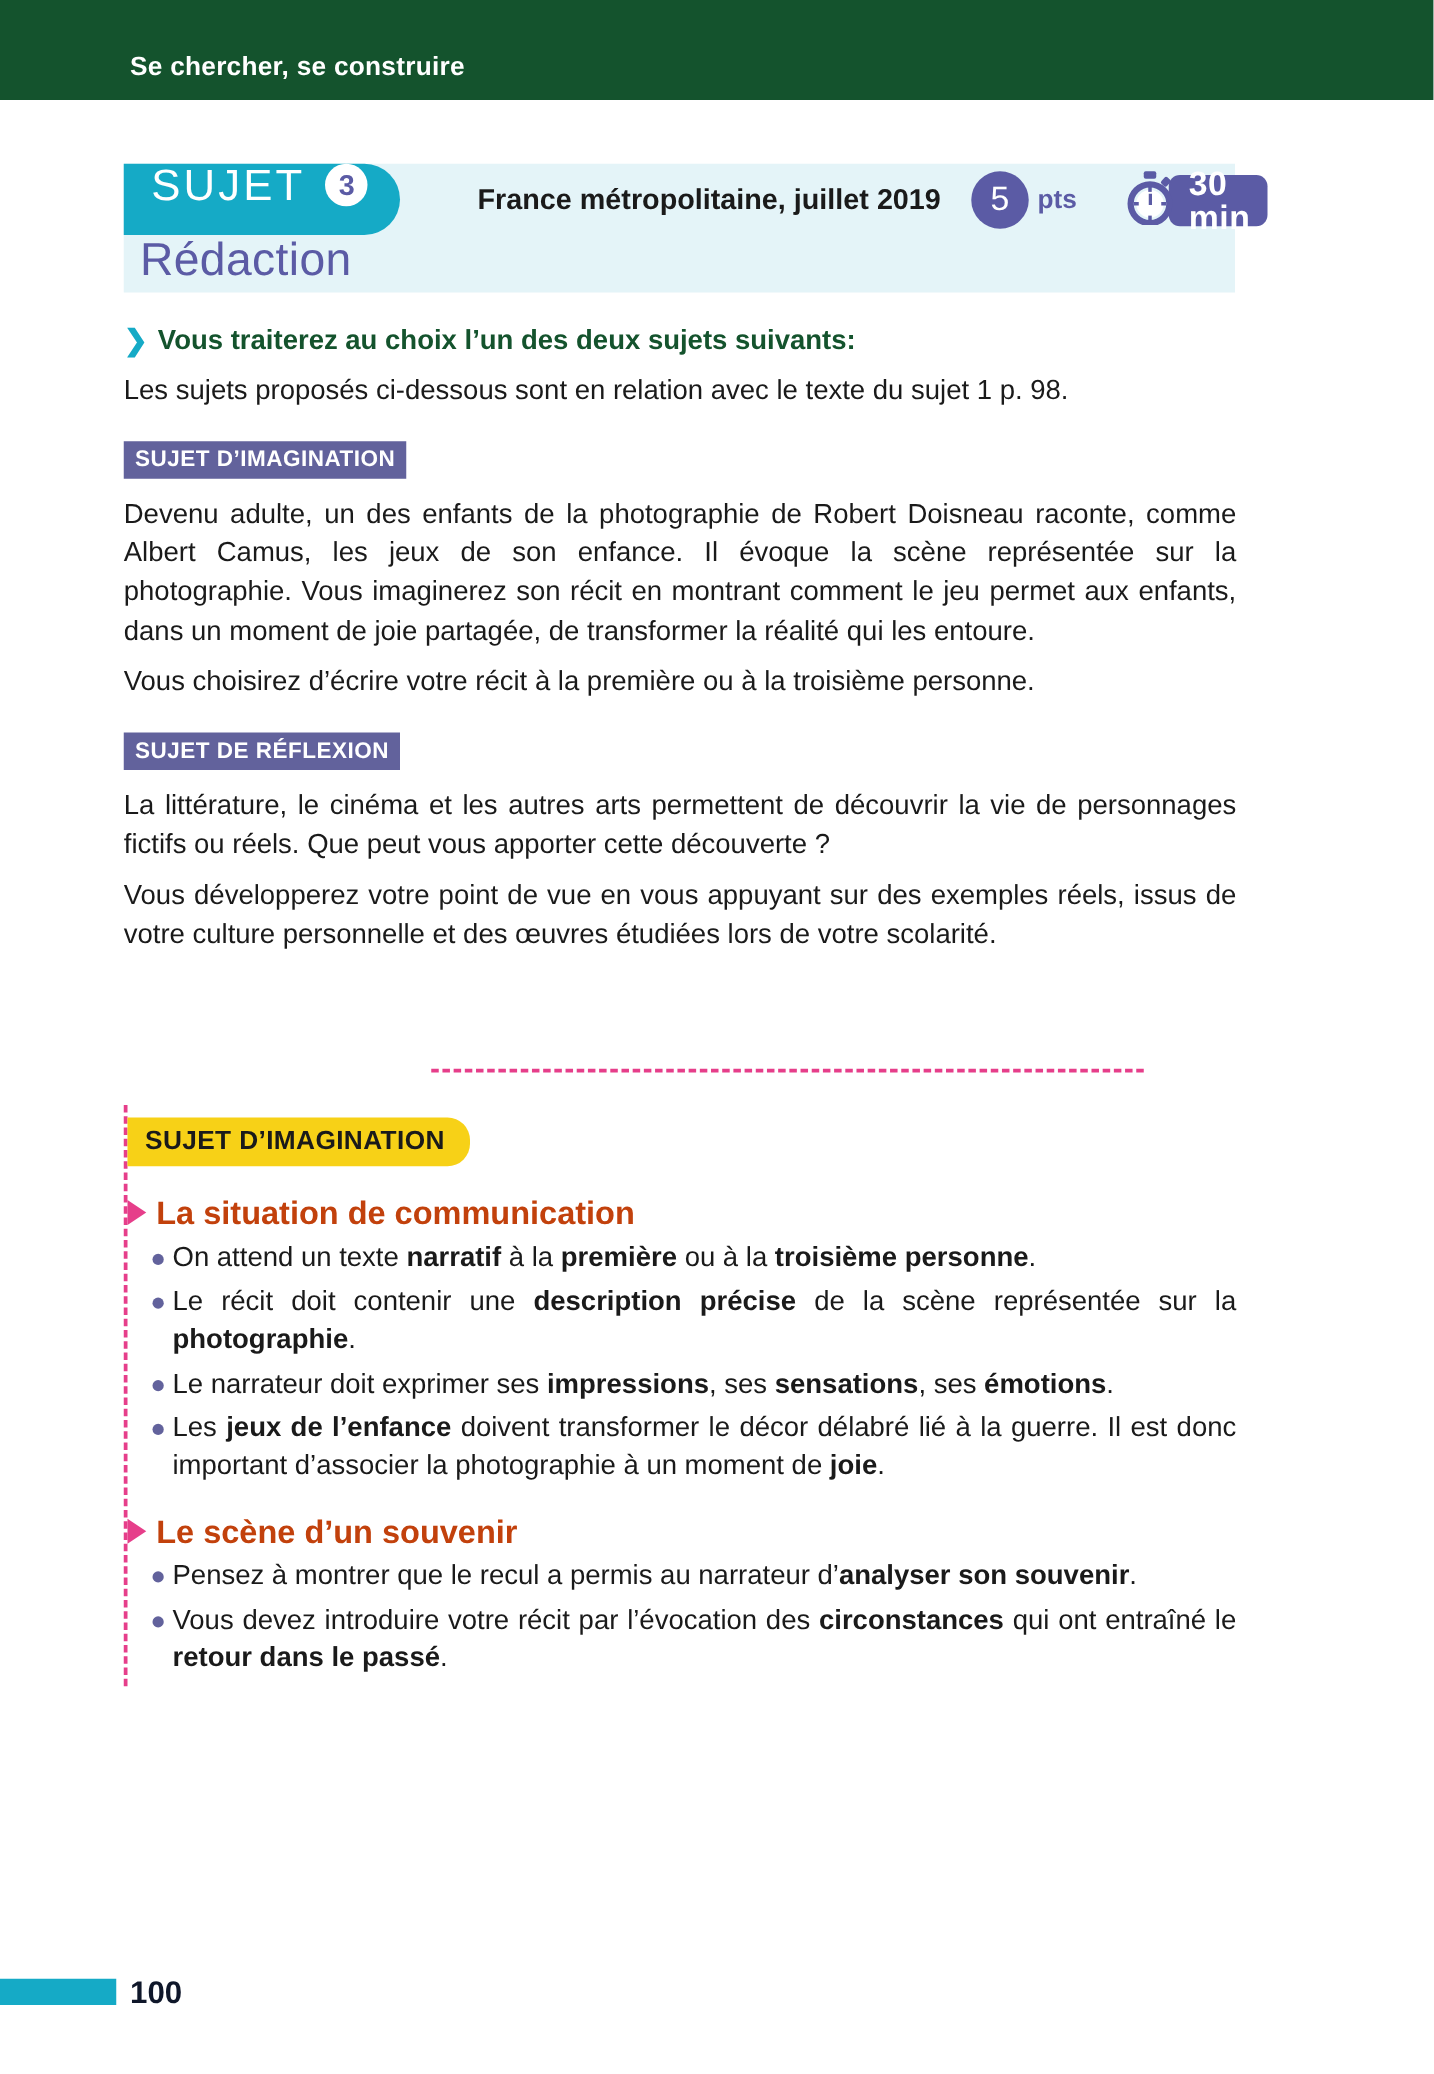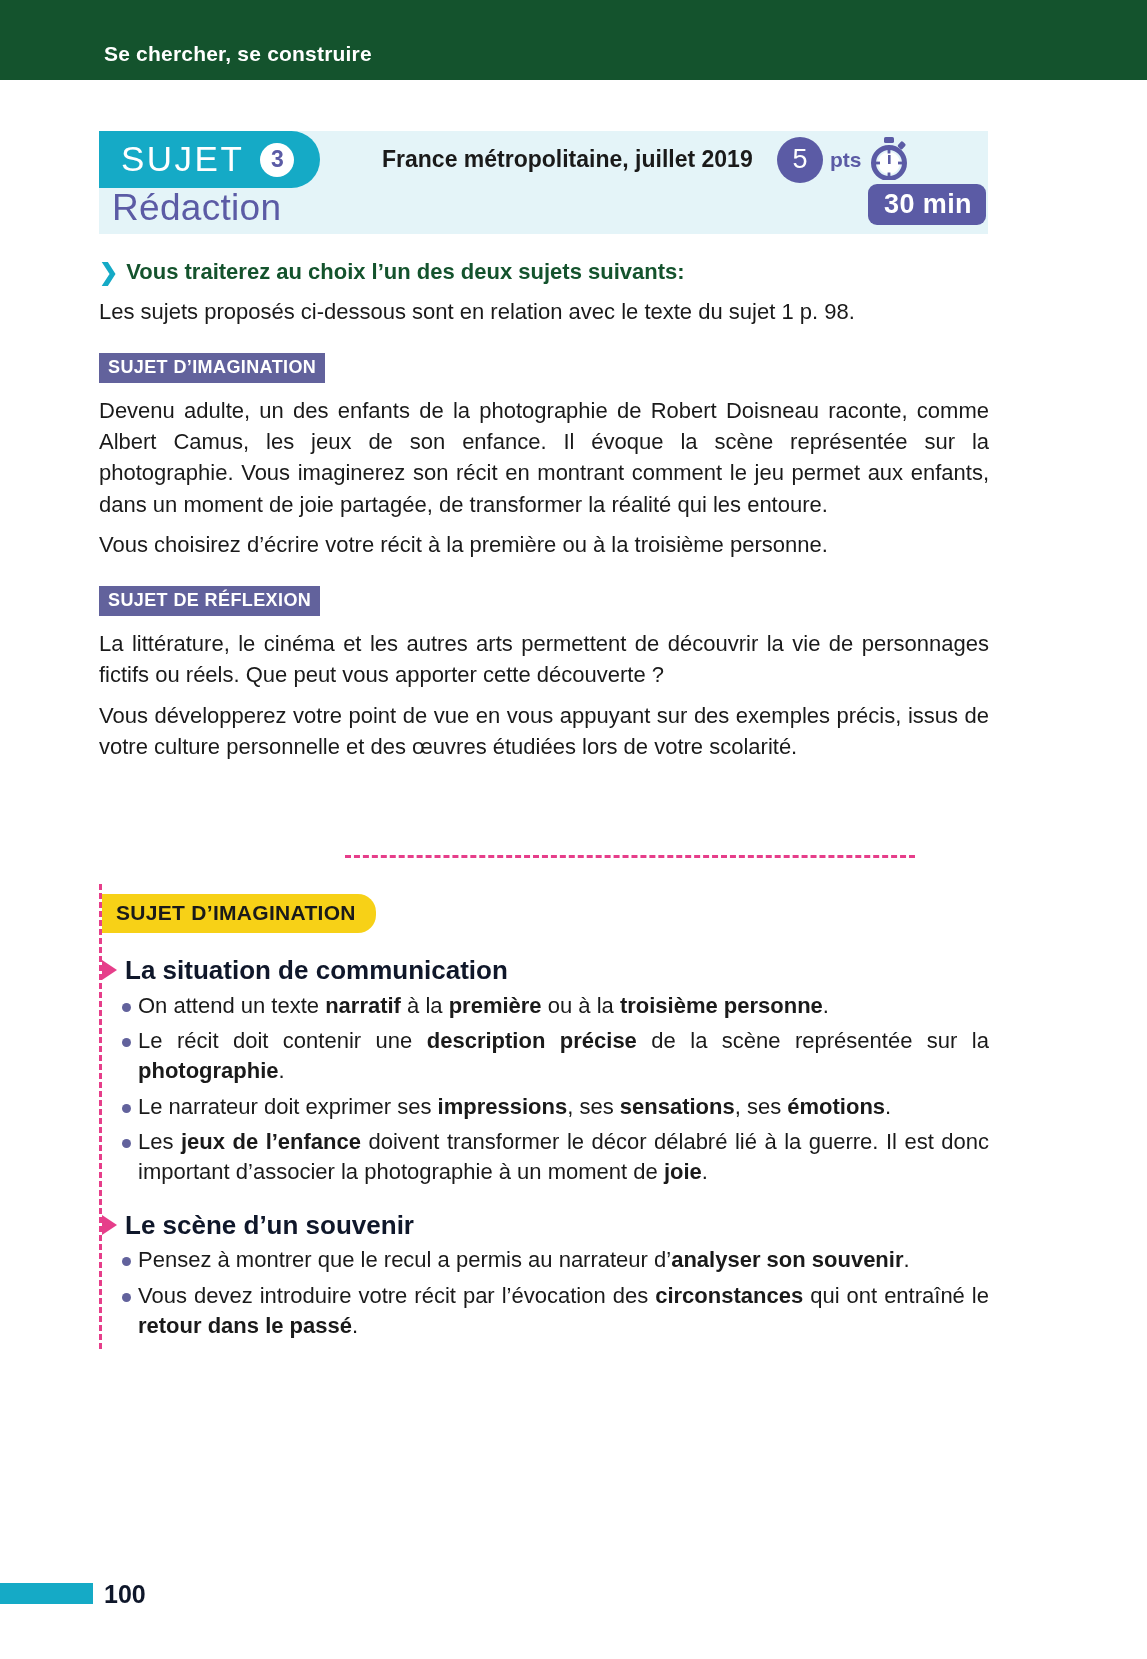--- a/index.html
+++ b/index.html
@@ -51,21 +51,21 @@
   }
 
   .sujet-pill {
     position: absolute;
     left: 0; top: 0;
     height: 57px;
     padding: 0 26px 0 22px;
     background: #15aac6;
     border-radius: 0 30px 30px 0;
     display: flex;
-    align-items: center;
+    align-items: flex-start;
     gap: 16px;
   }
   .sujet-word {
     font-size: 35px;
     color: #ffffff;
     letter-spacing: 2.5px;
     line-height: 1;
     font-weight: 400;
     padding-bottom: 3px;
   }
@@ -121,24 +121,24 @@
     line-height: 1;
     padding-bottom: 2px;
   }
   .pts-label {
     font-size: 21px;
     font-weight: bold;
     color: #5b5ba5;
   }
   .timer-badge {
     position: absolute;
-    left: 769px;
+    left: 800px;
     top: 5px;
     display: flex;
-    flex-direction: column;
+    align-items: center;
   }
   .timer-icon { position: relative; z-index: 2; margin-right: -6px; }
   .timer-pill {
     height: 41px;
     background: #5b5ba5;
     border-radius: 9px;
     display: flex;
     align-items: center;
     padding: 0 14px 0 16px;
     color: #ffffff;
@@ -253,21 +253,21 @@
   .tri-pink {
     width: 0; height: 0;
     border-left: 15px solid #e63e8a;
     border-top: 10px solid transparent;
     border-bottom: 10px solid transparent;
     flex: none;
   }
   .step-title-text {
     font-size: 26px;
     font-weight: bold;
-    color: #0f172a;
+    color: #c2410c;
     line-height: 1.1;
   }
 
   .bullet-row {
     display: flex;
     align-items: flex-start;
     gap: 7px;
     margin-top: 5px;
   }
   .dot-purple {
@@ -357,21 +357,21 @@
     <p class="para nojust">Les sujets proposés ci-dessous sont en relation avec le texte du sujet 1 p. 98.</p>
 
     
     <div class="tag-purple">SUJET D’IMAGINATION</div>
     <p class="para">Devenu adulte, un des enfants de la photographie de Robert Doisneau raconte, comme Albert Camus, les jeux de son enfance. Il évoque la scène représentée sur la photographie. Vous imaginerez son récit en montrant comment le jeu permet aux enfants, dans un moment de joie partagée, de transformer la réalité qui les entoure.</p>
     <p class="para nojust">Vous choisirez d’écrire votre récit à la première ou à la troisième personne.</p>
 
     
     <div class="tag-purple">SUJET DE RÉFLEXION</div>
     <p class="para">La littérature, le cinéma et les autres arts permettent de découvrir la vie de personnages fictifs ou réels. Que peut vous apporter cette découverte ?</p>
-    <p class="para">Vous développerez votre point de vue en vous appuyant sur des exemples précis, issus de votre culture personnelle et des œuvres étudiées lors de votre scolarité.</p>
+    <p class="para">Vous développerez votre point de vue en vous appuyant sur des exemples réels, issus de votre culture personnelle et des œuvres étudiées lors de votre scolarité.</p>
   </div>
 
   <div class="steps">
 
     <div class="steps-head">
       <div class="steps-dash"></div>
     </div>
 
     <div class="steps-body">
       <div class="tag-yellow">SUJET D’IMAGINATION</div>

